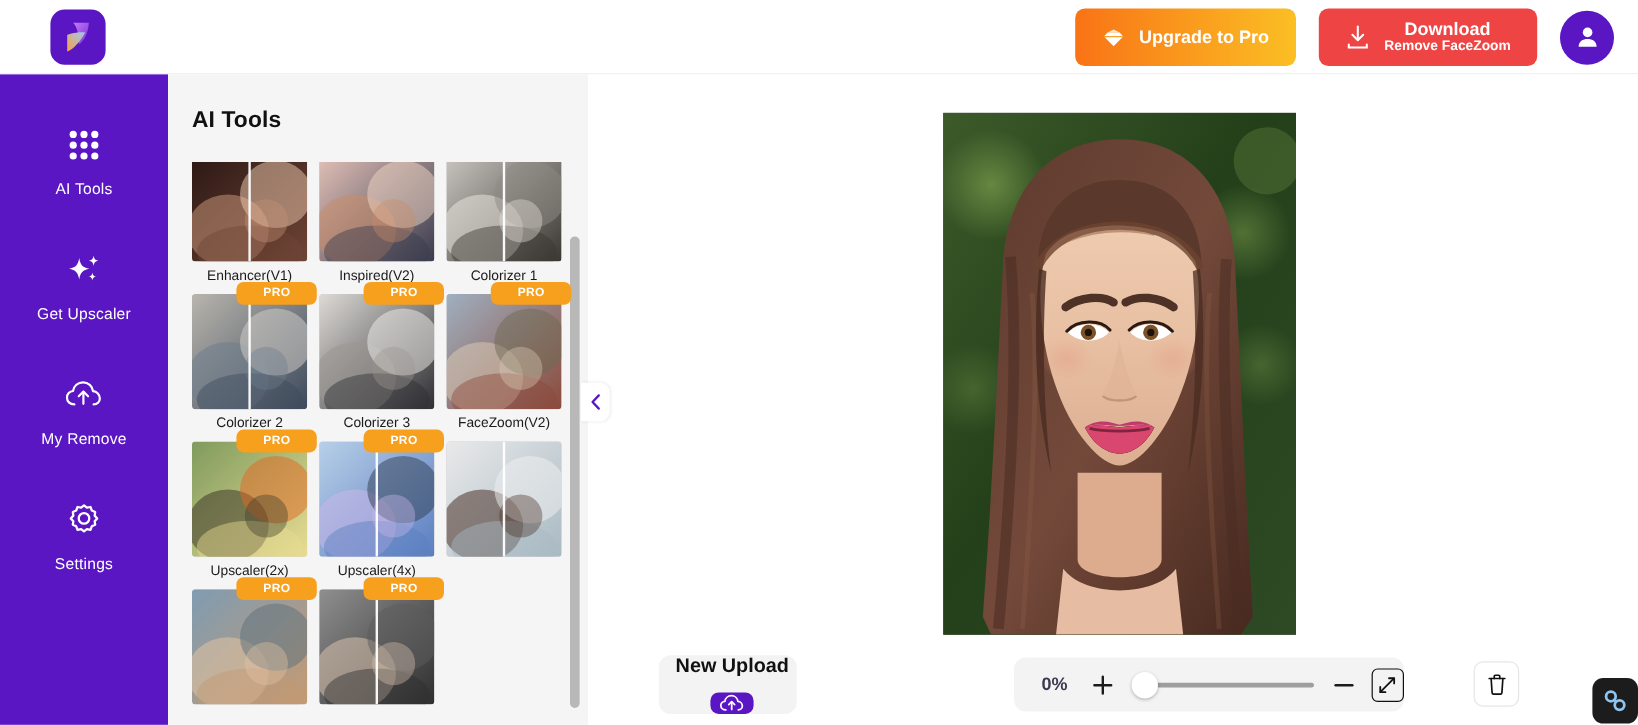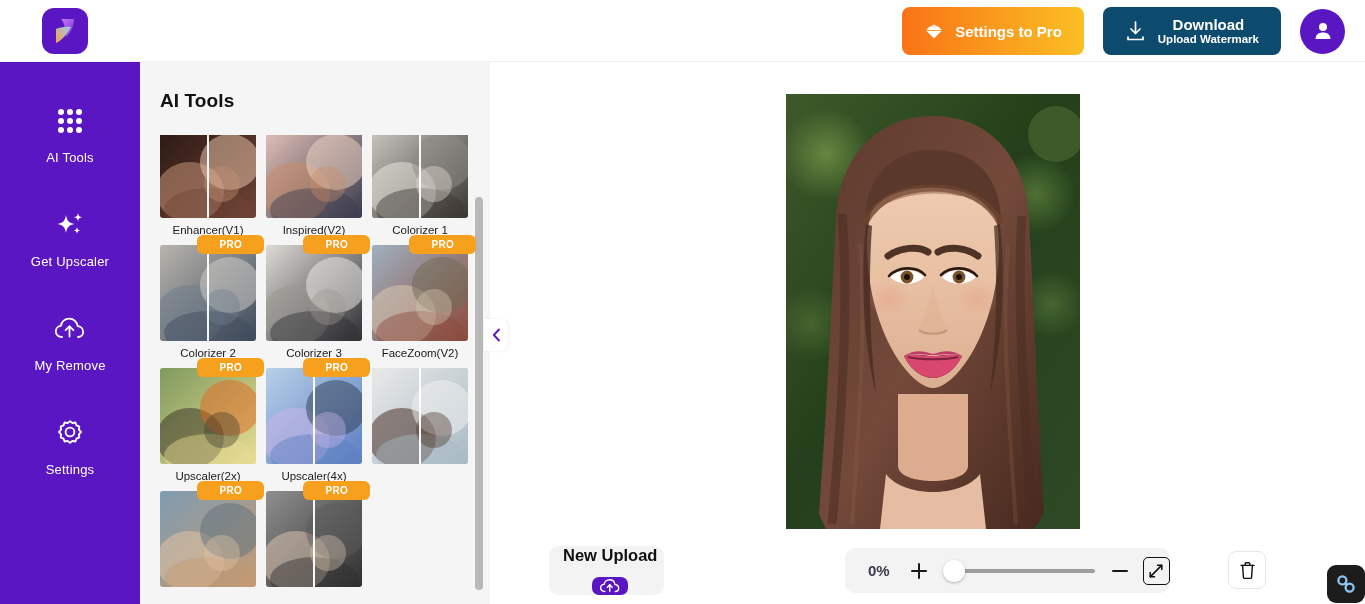--- a/index.html
+++ b/index.html
@@ -37,21 +37,21 @@
     height: 48px; padding: 0 22px;
     border: none; border-radius: 8px;
     background: linear-gradient(90deg, #f97316 0%, #fbbf24 100%);
     color: #ffffff; font-size: 15px; font-weight: 700;
     display: flex; align-items: center; gap: 11px;
     cursor: pointer; white-space: nowrap;
   }
   .btn-download {
     height: 48px; padding: 0 22px;
     border: none; border-radius: 8px;
-    background: #0c4a6e; color: #ffffff;
+    background: #ef4444; color: #ffffff;
     display: flex; align-items: center; gap: 12px;
     cursor: pointer; white-space: nowrap;
   }
   .dl-text { display: flex; flex-direction: column; align-items: center; line-height: 1.15; }
   .dl-title { font-size: 15px; font-weight: 700; }
   .dl-sub { font-size: 11.5px; font-weight: 700; }
   .avatar-btn {
     width: 45px; height: 45px; border-radius: 50%;
     background: #5b16c4; border: none; cursor: pointer;
     display: flex; align-items: center; justify-content: center;
@@ -250,32 +250,32 @@
   </div>
 
   <div class="header-actions">
 
     <button class="btn-upgrade">
       <svg width="20" height="18" viewBox="0 0 20 18">
         <path d="M5 5 H15 L18 8.5 L10 16.5 L2 8.5 Z" fill="#ffffff"></path>
         <path d="M5 5 L10 2.5 L15 5 Z" fill="#ffffff" opacity=".8"></path>
         <path d="M2 8.5 H18" stroke="#f9a227" stroke-width="1"></path>
       </svg>
-      <span>Settings to Pro</span>
+      <span>Upgrade to Pro</span>
     </button>
 
     <button class="btn-download">
       <svg width="21" height="22" viewBox="0 0 21 22">
         <path d="M10.5 2 V13" stroke="#fff" stroke-width="1.7" fill="none" stroke-linecap="round"></path>
         <path d="M6 9 L10.5 13.5 L15 9" stroke="#fff" stroke-width="1.7" fill="none" stroke-linecap="round" stroke-linejoin="round"></path>
         <path d="M3 17 V19.5 H18 V17" stroke="#fff" stroke-width="1.7" fill="none" stroke-linecap="round"></path>
       </svg>
       <span class="dl-text">
         <span class="dl-title">Download</span>
-        <span class="dl-sub">Upload Watermark</span>
+        <span class="dl-sub">Remove FaceZoom</span>
       </span>
     </button>
 
     <button class="avatar-btn">
       <svg width="22" height="22" viewBox="0 0 22 22">
         <circle cx="11" cy="7" r="4" fill="#ffffff"></circle>
         <path d="M3.5 19 C3.5 14.5 7 12.5 11 12.5 C15 12.5 18.5 14.5 18.5 19 Z" fill="#ffffff"></path>
       </svg>
     </button>
 

